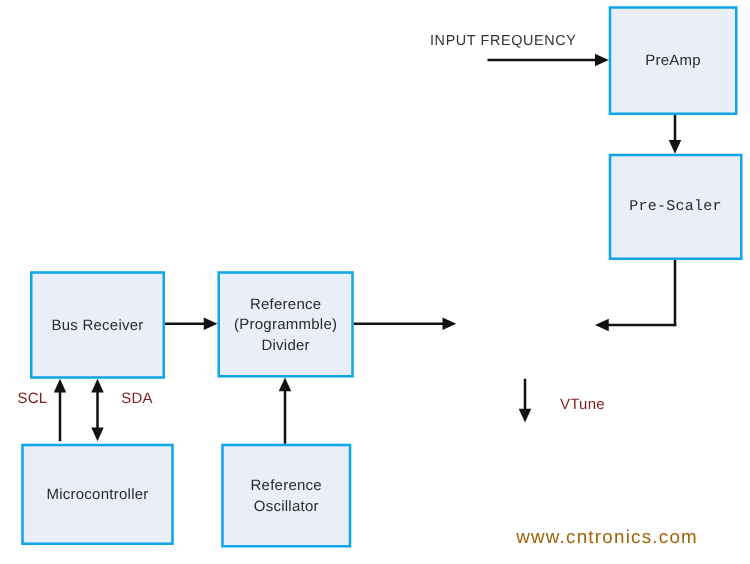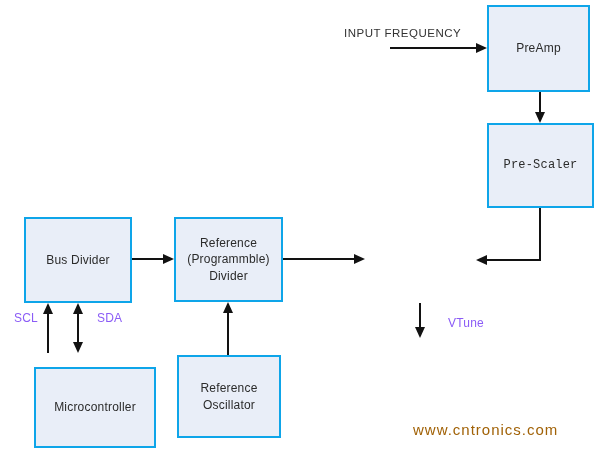--- a/index.html
+++ b/index.html
@@ -17,41 +17,41 @@
     white-space:pre-line;
     line-height:1.35;
     letter-spacing:0.2px;
   }
   .hline, .vline { position:absolute; background:#121212; }
   .arr { position:absolute; width:0; height:0; }
   .arr-right { border-top:5px solid transparent; border-bottom:5px solid transparent; border-left:11px solid #121212; }
   .arr-left  { border-top:5px solid transparent; border-bottom:5px solid transparent; border-right:11px solid #121212; }
   .arr-up    { border-left:5px solid transparent; border-right:5px solid transparent; border-bottom:11px solid #121212; }
   .arr-down  { border-left:5px solid transparent; border-right:5px solid transparent; border-top:11px solid #121212; }
-  .lbl { position:absolute; font-size:12px; color:#8b5cf6; letter-spacing:0.2px; }
+  .lbl { position:absolute; font-size:12px; color:#7f1d1d; letter-spacing:0.2px; }
   .lbl-caps { font-size:11.5px; color:#333333; letter-spacing:0.5px; }
   .watermark { position:absolute; font-size:15px; color:#a16207; letter-spacing:1px; }
 </style>
 </head>
 <body>
 
 <div id="canvas">
 
   <div class="lbl lbl-caps" style="left:344px; top:27px;">INPUT FREQUENCY</div>
   <div class="lbl" style="left:14px; top:311px;">SCL</div>
   <div class="lbl" style="left:97px; top:311px;">SDA</div>
   <div class="lbl" style="left:448px; top:316px;">VTune</div>
 
   <div class="box" style="left:487px; top:5px;   width:99px;  height:83px;">PreAmp</div>
   <div class="box" style="left:487px; top:123px; width:103px; height:81px;font-family:Liberation Mono, monospace;">Pre-Scaler</div>
-  <div class="box" style="left:24px;  top:217px; width:104px; height:82px;">Bus Divider</div>
+  <div class="box" style="left:24px;  top:217px; width:104px; height:82px;">Bus Receiver</div>
   <div class="box" style="left:174px; top:217px; width:105px; height:81px;">Reference
 (Programmble)
 Divider</div>
-  <div class="box" style="left:17px;  top:367px; width:118px; height:77px;margin-left:17px;">Microcontroller</div>
+  <div class="box" style="left:17px;  top:355px; width:118px; height:77px;">Microcontroller</div>
   <div class="box" style="left:177px; top:355px; width:100px; height:79px;">Reference
 Oscillator</div>
 
   <div class="hline" style="left:390px; top:47px; width:90px; height:2px;"></div>
   <div class="arr arr-right" style="left:476px; top:43px;"></div>
 
   <div class="vline" style="left:539px; top:92px; width:2px; height:22px;"></div>
   <div class="arr arr-down" style="left:535px; top:112px;"></div>
 
   <div class="vline" style="left:539px; top:208px; width:2px; height:53px;"></div>

